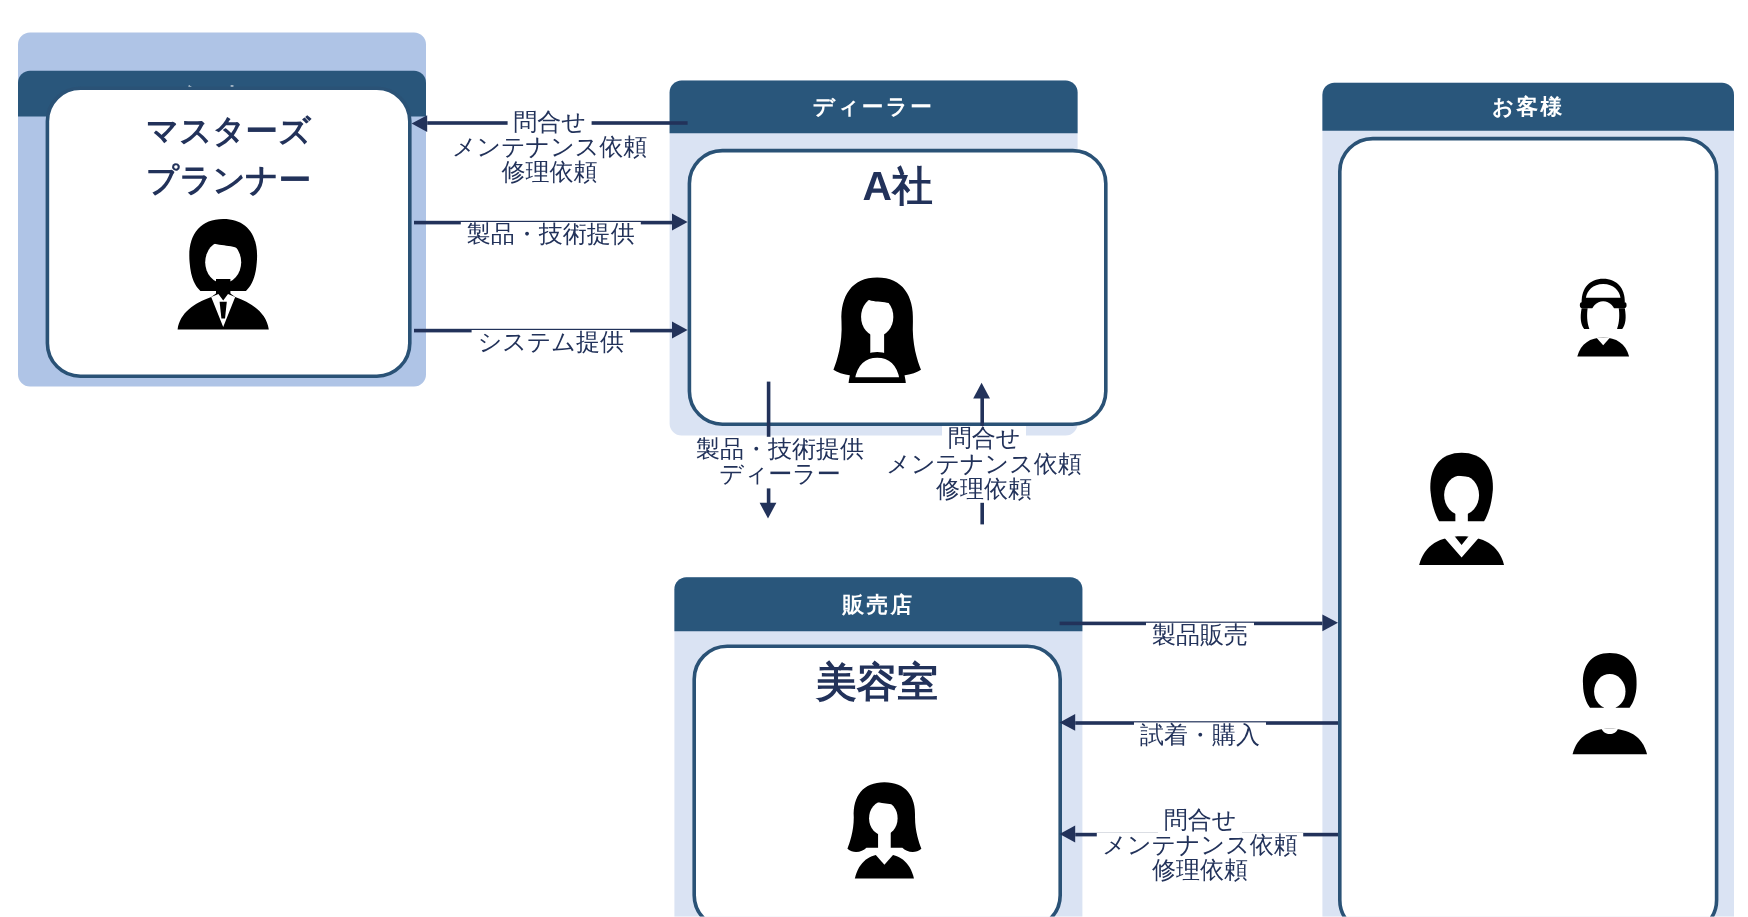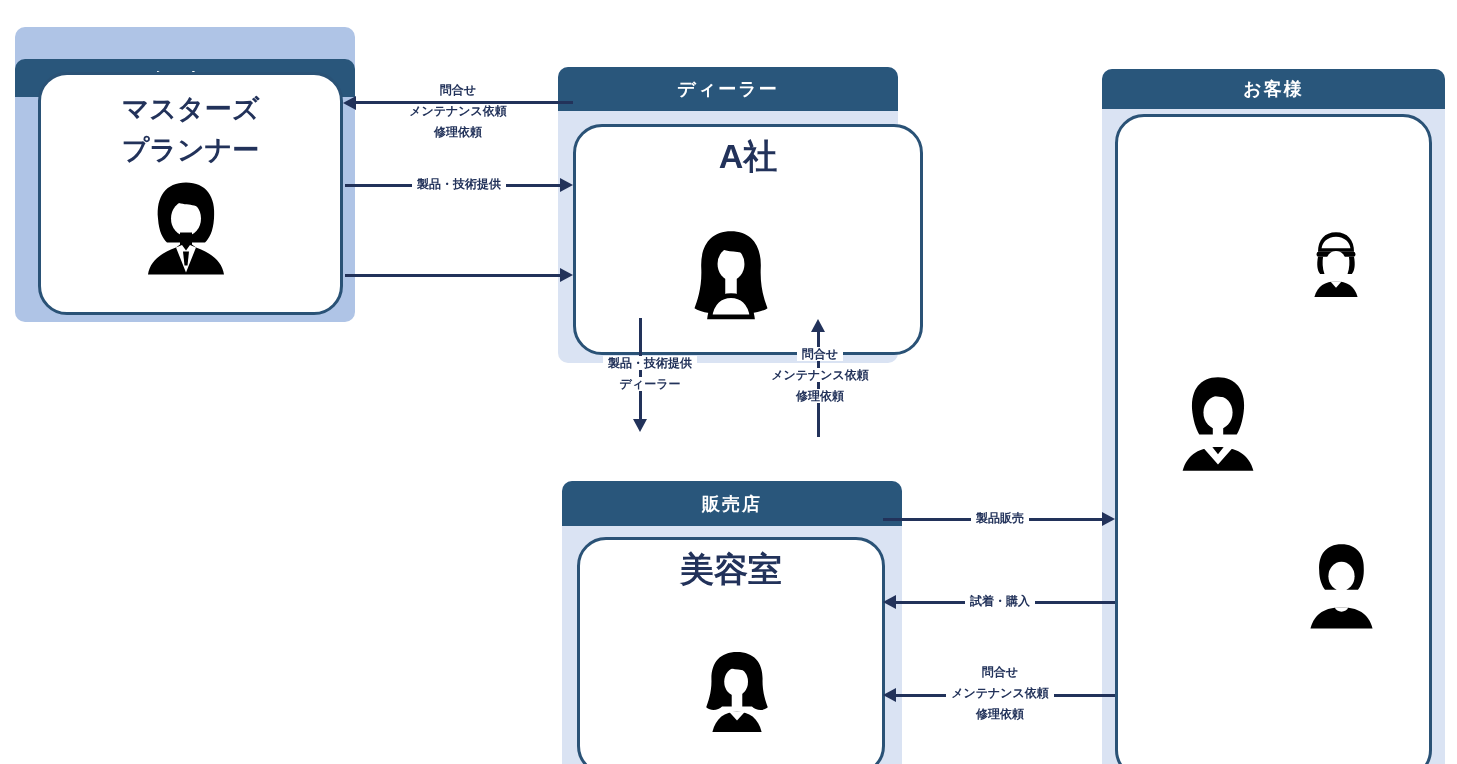--- a/index.html
+++ b/index.html
@@ -21,21 +21,21 @@
   .icon svg { width:100%; height:100%; display:block; }
 
   .hline { position:absolute; height:3px; background:var(--ink,#22325A); z-index:1; }
   .vline { position:absolute; width:3px;  background:var(--ink,#22325A); z-index:1; }
   .ah { position:absolute; width:0; height:0; z-index:1; }
   .ah-left  { border-top:7px solid transparent; border-bottom:7px solid transparent; border-right:13px solid var(--ink,#22325A); }
   .ah-right { border-top:7px solid transparent; border-bottom:7px solid transparent; border-left:13px  solid var(--ink,#22325A); }
   .ah-up    { border-left:7px solid transparent; border-right:7px solid transparent; border-bottom:13px solid var(--ink,#22325A); }
   .ah-down  { border-left:7px solid transparent; border-right:7px solid transparent; border-top:13px    solid var(--ink,#22325A); }
 
-  .alabel { position:absolute; z-index:2; text-align:center; font-weight:bold; font-size:12px; line-height:21px; color:var(--ink,#22325A); }
+  .alabel { position:absolute; z-index:2; text-align:center; font-weight:normal; font-size:20px; line-height:21px; color:var(--ink,#22325A);margin-top:12px; }
   .aline  { display:block; }
   .chip   { background:#fff; padding:0 5px; }
 </style>
 </head>
 <body>
 
 <div class="canvas">
 
   <div class="panel mfr" style="left:15px;top:27px;width:340px;height:295px;">
     <div class="panel-header" style="height:38px;margin-top:32px;">メーカー</div>
@@ -139,20 +139,23 @@
   </div>
 
   <div class="hline" style="left:345px;top:184px;width:215px;"></div>
   <div class="ah ah-right" style="left:560px;top:178px;"></div>
   <div class="alabel" style="left:345px;top:174px;width:228px;">
     <div class="aline"><span class="chip">製品・技術提供</span></div>
   </div>
 
   <div class="hline" style="left:345px;top:274px;width:215px;"></div>
   <div class="ah ah-right" style="left:560px;top:268px;"></div>
+  <div class="alabel" style="left:345px;top:264px;width:228px;">
+    <div class="aline"><span class="chip">システム提供</span></div>
+  </div>
 
   <div class="vline" style="left:639px;top:318px;height:102px;"></div>
   <div class="ah ah-down" style="left:633px;top:419px;"></div>
   <div class="alabel" style="left:572px;top:353px;width:156px;">
     <div class="aline"><span class="chip">製品・技術提供</span></div>
     <div class="aline"><span class="chip">ディーラー</span></div>
   </div>
 
   <div class="ah ah-up" style="left:811px;top:319px;"></div>
   <div class="vline" style="left:817px;top:331px;height:106px;"></div>

